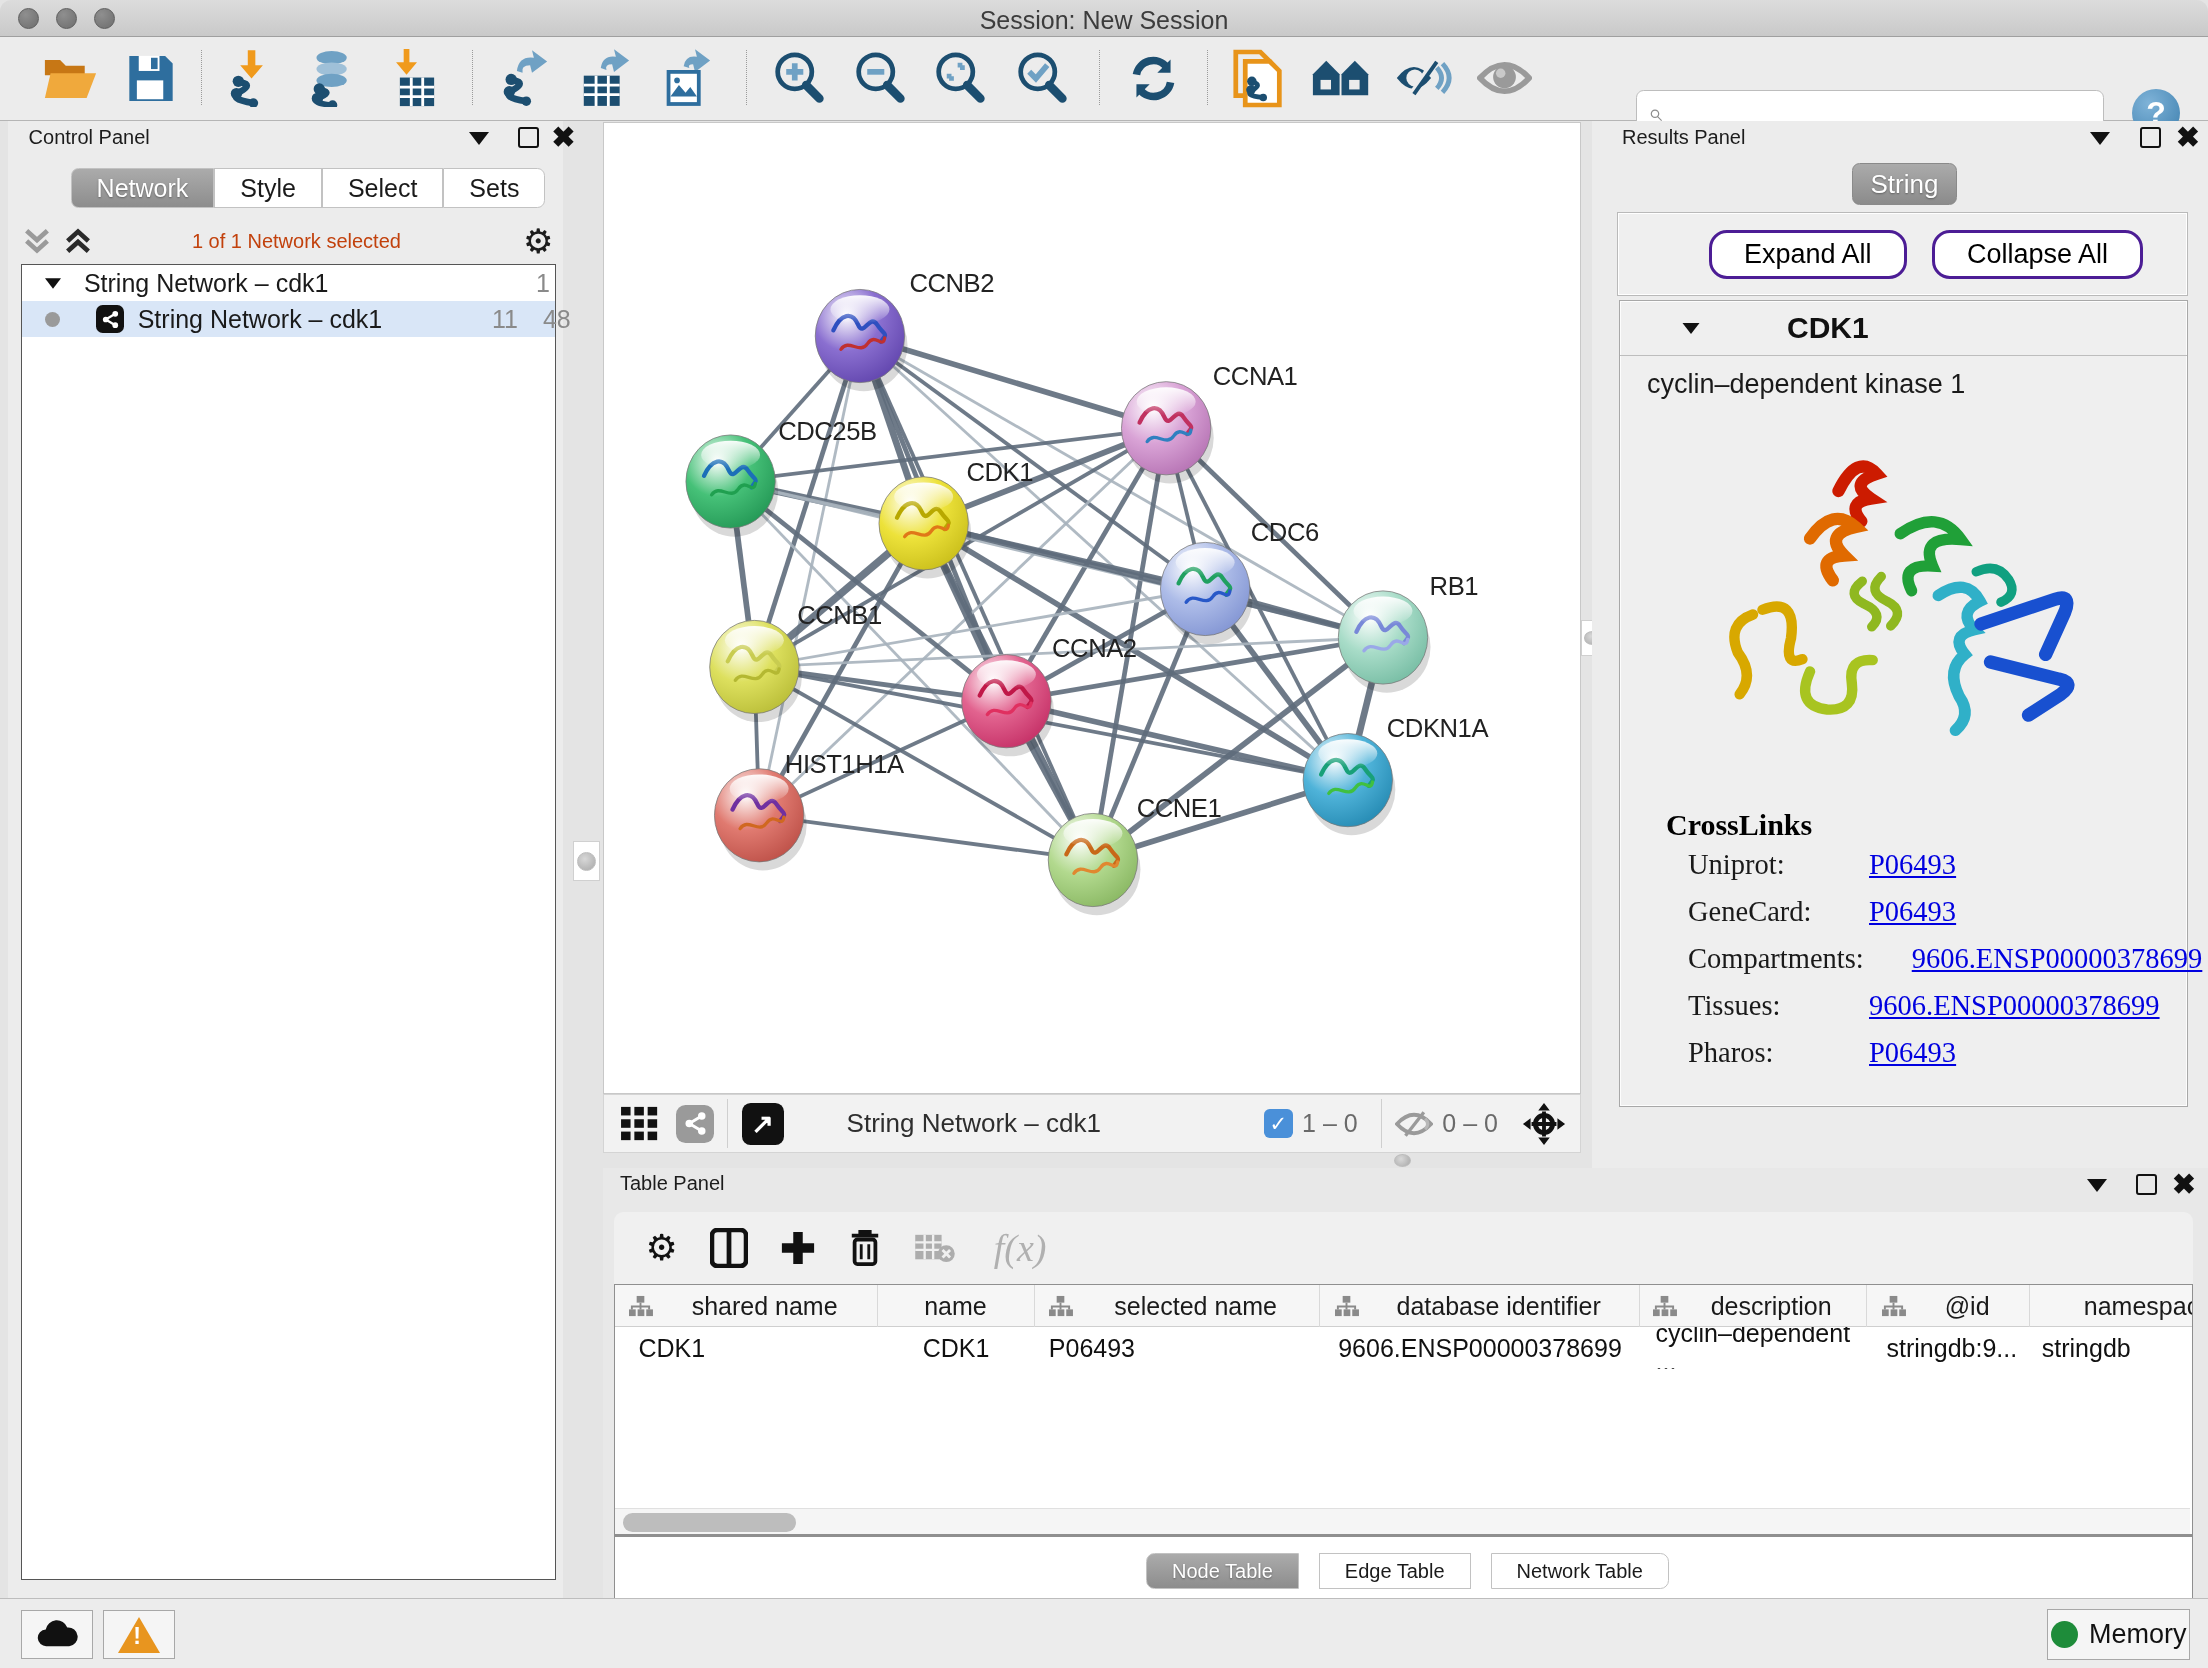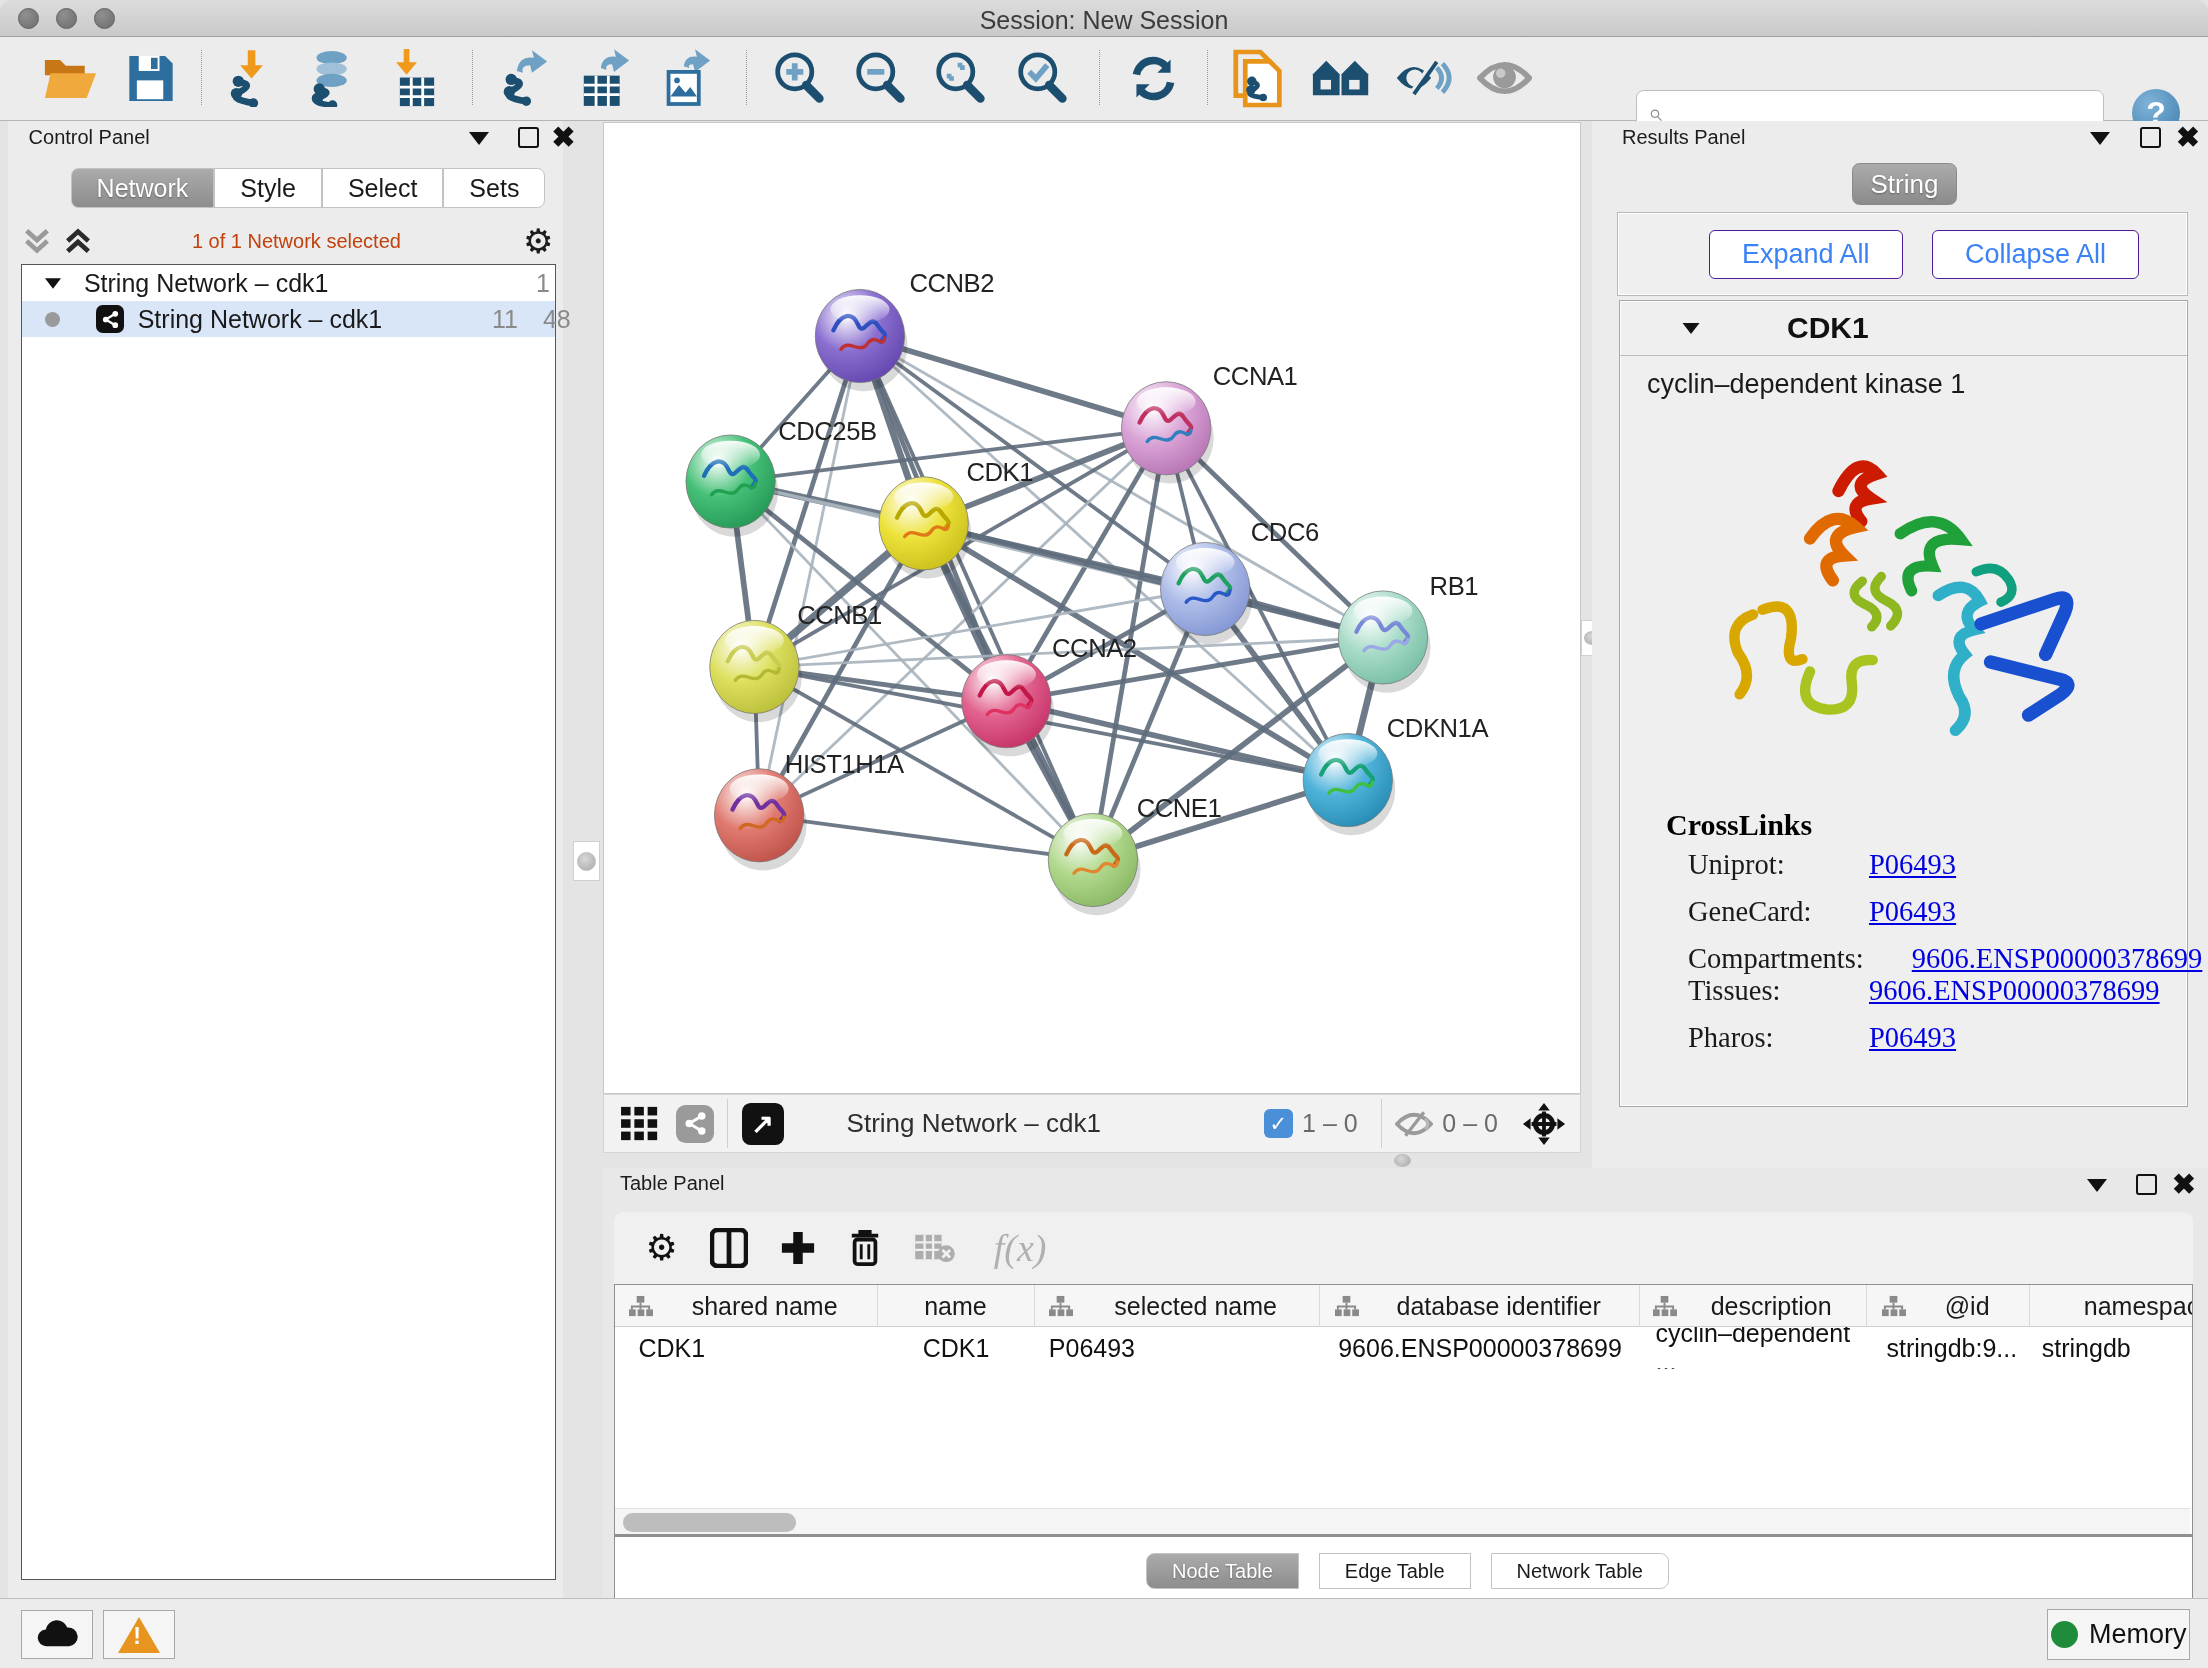--- a/index.html
+++ b/index.html
@@ -61,22 +61,22 @@
   #split-h-strip { left:603px; top:1153px; width:1605px; height:15px; background:#e4e4e4; }
   .oval-handle { width:17px; height:13.3px; border-radius:50%; background:radial-gradient(circle at 40% 35%, #d8d8d8, #a8a8a8); border:1px solid #bdbdbd; }
   .vsplit-box { width:27px; height:40px; background:#fff; border:1px solid #d0d0d0; display:flex; align-items:center; justify-content:center; }
 
   
   #results-panel { left:1592px; top:121px; width:616px; height:1477px; background:#ececec; }
   #string-tab { left:260px; top:42px; width:105px; height:42px; border-radius:7.6px;
     background:linear-gradient(#ababab,#8b8b8b); color:#fff; font-size:26px; display:flex; align-items:center; justify-content:center;
     border:1px solid #8a8a8a; text-shadow:0 1px 1.9px rgba(0,0,0,.35); }
   #rp-buttonbox { left:25px; top:91px; width:571px; height:84px; background:#efefef; border:1px solid #b9b9b9; box-shadow:inset 0 0 0 1px #fff; }
-  .rp-btn { top:17px; height:49px; padding:0 32px; background:#fff; border:1px solid #4c1d95; border-radius:6px;
-    font-size:27px; color:#3b82f6; display:inline-flex; align-items:center; }
+  .rp-btn { top:17px; height:49px; padding:0 32px; background:#fff; border:3px solid #4c1d95; border-radius:18px;
+    font-size:27px; color:#000000; display:inline-flex; align-items:center; }
   #rp-section { left:27px; top:179px; width:569px; height:807px; background:#efefef; border:1px solid #a8a8a8; box-shadow:inset 0 0 0 1px #fdfdfd; }
   #rp-sec-head { width:100%; height:55px; border-bottom:1px solid #bdbdbd; display:flex; align-items:center; }
   #rp-gene { font-size:30px; font-weight:bold; color:#111; }
   #rp-desc { font-size:27px; color:#1a1a1a; }
   .serif { font-family:"Liberation Serif", serif; }
   .xl-label { font-size:28.5px; color:#1a1a1a; }
   .xl-link { font-size:28.5px; color:#0000e0; text-decoration:underline; }
 
   
   #table-panel { left:603px; top:1168px; width:1605px; height:430px; background:#e8e8e8; }
@@ -634,21 +634,21 @@
     <div class="serif" style="margin:28.5px 0 0 46px; font-size:30px; font-weight:bold">CrossLinks</div>
     <div id="crosslinks" style="margin:7.6px 0 0 68px">
         <div style="display: flex; margin-bottom: 15px;">
           <span class="serif xl-label" style="width: 181px;">Uniprot:</span>
           <a class="serif xl-link">P06493</a>
         </div>
         <div style="display: flex; margin-bottom: 15px;">
           <span class="serif xl-label" style="width: 181px;">GeneCard:</span>
           <a class="serif xl-link">P06493</a>
         </div>
-        <div style="display: flex;  gap: 48px;">
+        <div style="display: flex; margin-bottom: 15px; gap: 48px;">
           <span class="serif xl-label" style="width: 181px;">Compartments:</span>
           <a class="serif xl-link">9606.ENSP00000378699</a>
         </div>
         <div style="display: flex; margin-bottom: 15px;">
           <span class="serif xl-label" style="width: 181px;">Tissues:</span>
           <a class="serif xl-link">9606.ENSP00000378699</a>
         </div>
         <div style="display: flex; margin-bottom: 15px;">
           <span class="serif xl-label" style="width: 181px;">Pharos:</span>
           <a class="serif xl-link">P06493</a>

